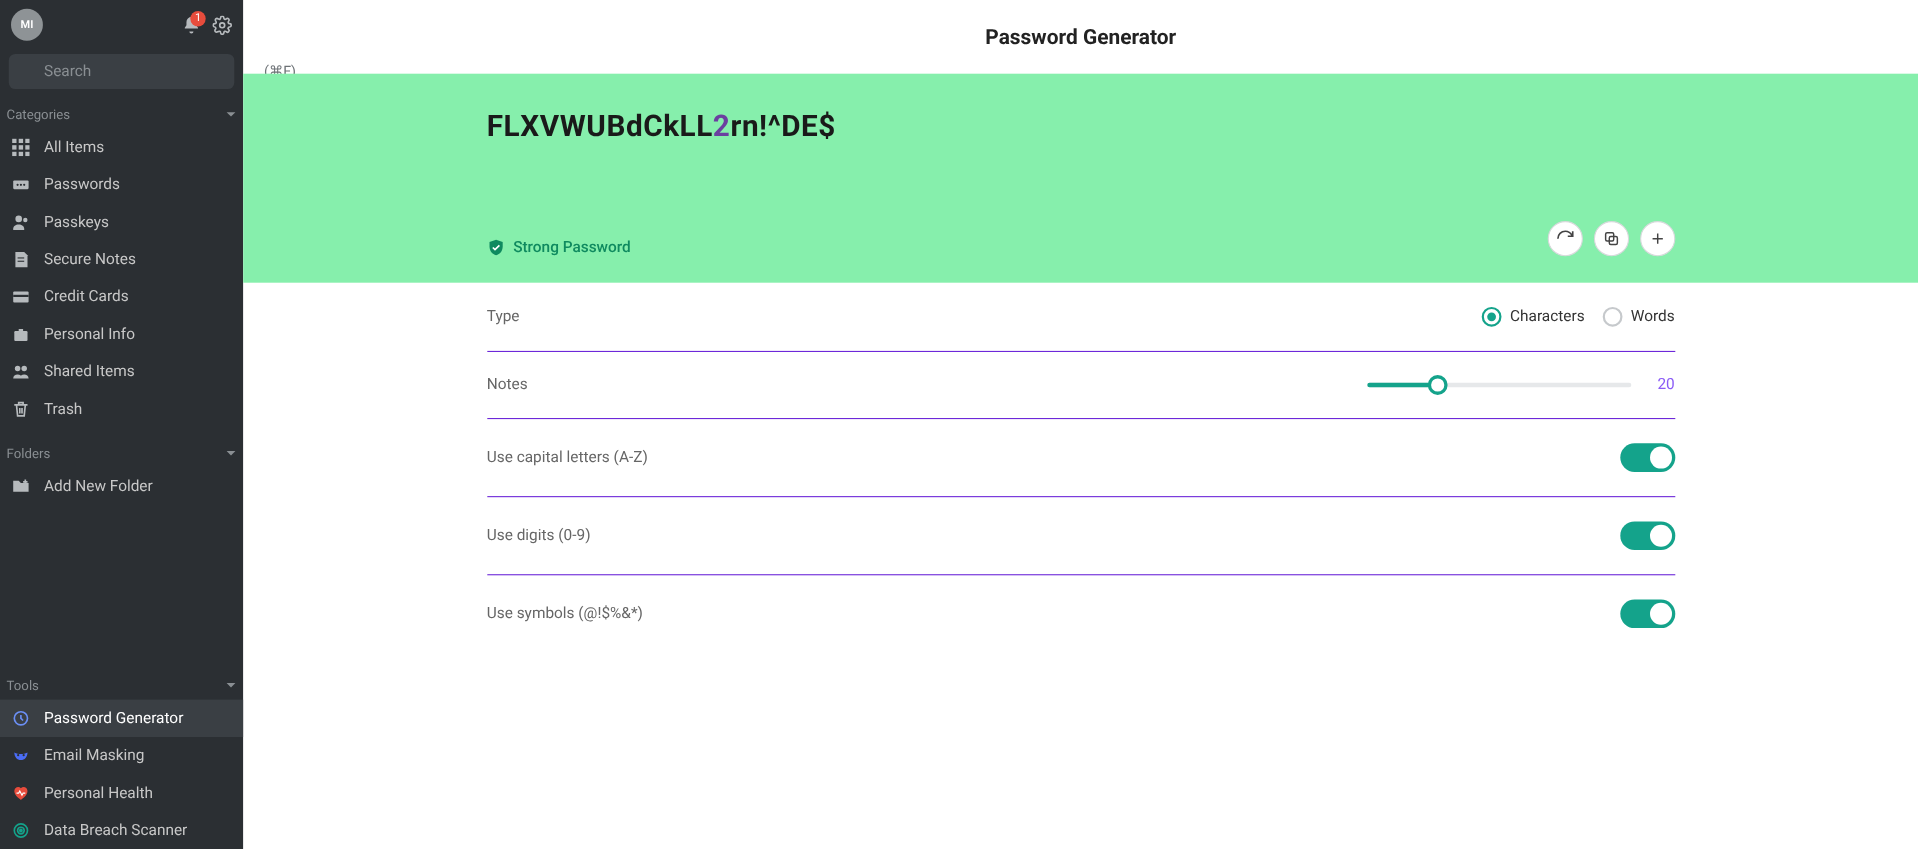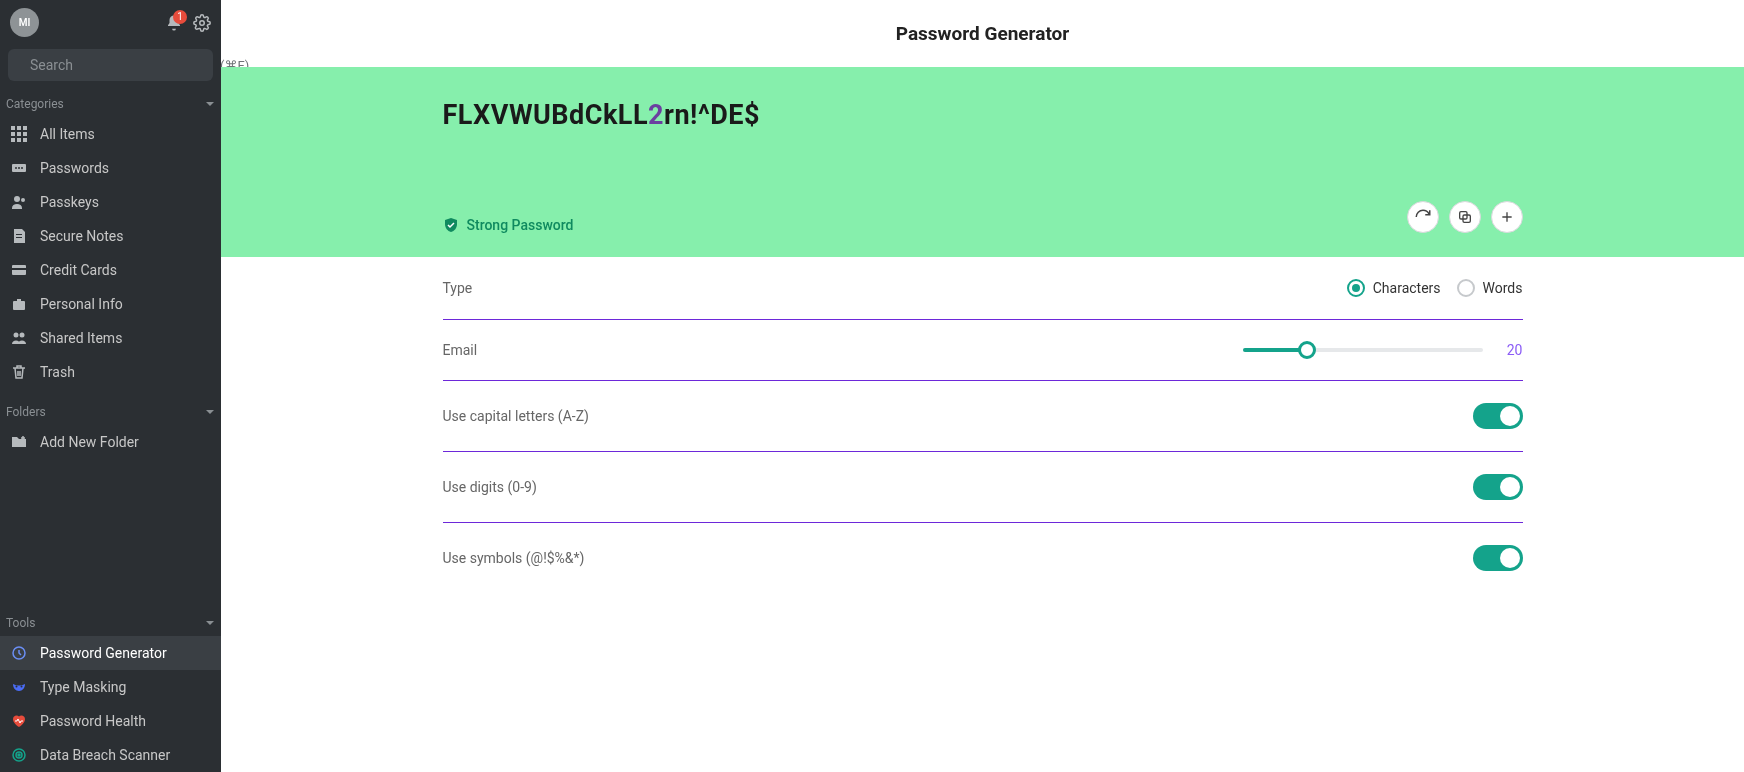--- a/index.html
+++ b/index.html
@@ -3,21 +3,21 @@
 <meta charset="utf-8">
 <style>
 *{margin:0;padding:0;box-sizing:border-box;font-family:-apple-system,BlinkMacSystemFont,"Segoe UI",Roboto,sans-serif}
 body{display:flex;height:772px;width:1744px;overflow:hidden;background:#fff}
 .sidebar{width:221px;background:#2b2f33;color:#c8c8c8;display:flex;flex-direction:column;flex-shrink:0}
 .sidebar-top{display:flex;align-items:center;padding:8px 10px;gap:8px}
 .avatar{width:29px;height:29px;border-radius:50%;background:#8e9396;color:#fff;font-size:10px;font-weight:600;display:flex;align-items:center;justify-content:center}
 .top-icons{margin-left:auto;display:flex;gap:10px;align-items:center}
 .bell-wrap{position:relative}
 .badge{position:absolute;top:-4px;right:-4px;background:#e74c3c;color:#fff;font-size:10px;width:14px;height:14px;border-radius:50%;display:flex;align-items:center;justify-content:center}
-.search-wrap{margin:4px 8px 10px;background:#3a3f44;border-radius:6px;display:flex;align-items:center;padding:8px 10px;gap:12px}
+.search-wrap{margin:4px 8px 10px;background:#3a3f44;border-radius:6px;display:flex;align-items:center;padding:8px 10px;gap:22px}
 .search-input{background:transparent;border:none;color:#c8c8c8;font-size:14px;outline:none;flex:1}
 .search-input::placeholder{color:#8a8f93}
 .search-hint{color:#6d7276;font-size:13px}
 .section-header{display:flex;align-items:center;justify-content:space-between;padding:6px 6px;font-size:12px;color:#8a8f93;cursor:pointer}
 .nav-item{display:flex;align-items:center;gap:12px;padding:8px 10px;font-size:14px;color:#c8c8c8;cursor:pointer}
 .nav-item.active{background:#3a3f44;color:#fff}
 .nav-icon{width:18px;height:18px;display:flex;align-items:center;justify-content:center;flex-shrink:0}
 .spacer{flex:1}
 .main{flex:1;overflow-y:auto}
 .page-title{text-align:center;font-size:19px;font-weight:700;color:#222;padding:22px 0}
@@ -204,30 +204,30 @@
     <span>Password Generator</span>
   </div>
   <div class="nav-item">
     <span class="nav-icon">
         <svg width="16" height="16" viewBox="0 0 16 16" fill="#4a6cf5">
           <path d="M2 5c0 4 2.5 7 6 7s6-3 6-7c-2 1-4 1.5-6 1.5S4 6 2 5z"></path>
           <circle cx="5.5" cy="7.5" r="1" fill="#2b2f33"></circle>
           <circle cx="10.5" cy="7.5" r="1" fill="#2b2f33"></circle>
         </svg>
       </span>
-    <span>Type Masking</span>
+    <span>Email Masking</span>
   </div>
   <div class="nav-item">
     <span class="nav-icon">
         <svg width="16" height="16" viewBox="0 0 16 16" fill="#e74c3c">
           <path d="M8 14s-6-3.5-6-8a3.5 3.5 0 016-2.5A3.5 3.5 0 0114 6c0 4.5-6 8-6 8z"></path>
           <path d="M4 8h2l1-2 2 4 1-2h2" stroke="#fff" stroke-width="1" fill="none"></path>
         </svg>
       </span>
-    <span>Password Health</span>
+    <span>Personal Health</span>
   </div>
   <div class="nav-item">
     <span class="nav-icon">
         <svg width="16" height="16" viewBox="0 0 16 16" fill="none" stroke="#14a38b" stroke-width="1.5">
           <circle cx="8" cy="8" r="6"></circle>
           <circle cx="8" cy="8" r="3"></circle>
           <circle cx="8" cy="8" r="1" fill="#14a38b"></circle>
         </svg>
       </span>
     <span>Data Breach Scanner</span>
@@ -279,21 +279,21 @@
           <span>Characters</span>
         </label>
         <label class="radio">
           <span class="radio-dot"></span>
           <span>Words</span>
         </label>
       </div>
     </div>
 
     <div class="row">
-      <span class="row-label">Email</span>
+      <span class="row-label">Notes</span>
       <div class="row-ctrl">
         <div class="slider-wrap">
           <div class="slider">
             <div class="slider-fill" id="slider-fill" style="width: 26.6667%;"></div>
             <div class="slider-thumb" id="slider-thumb" style="left: 26.6667%;"></div>
           </div>
           <span class="len-val">20</span>
         </div>
       </div>
     </div>

